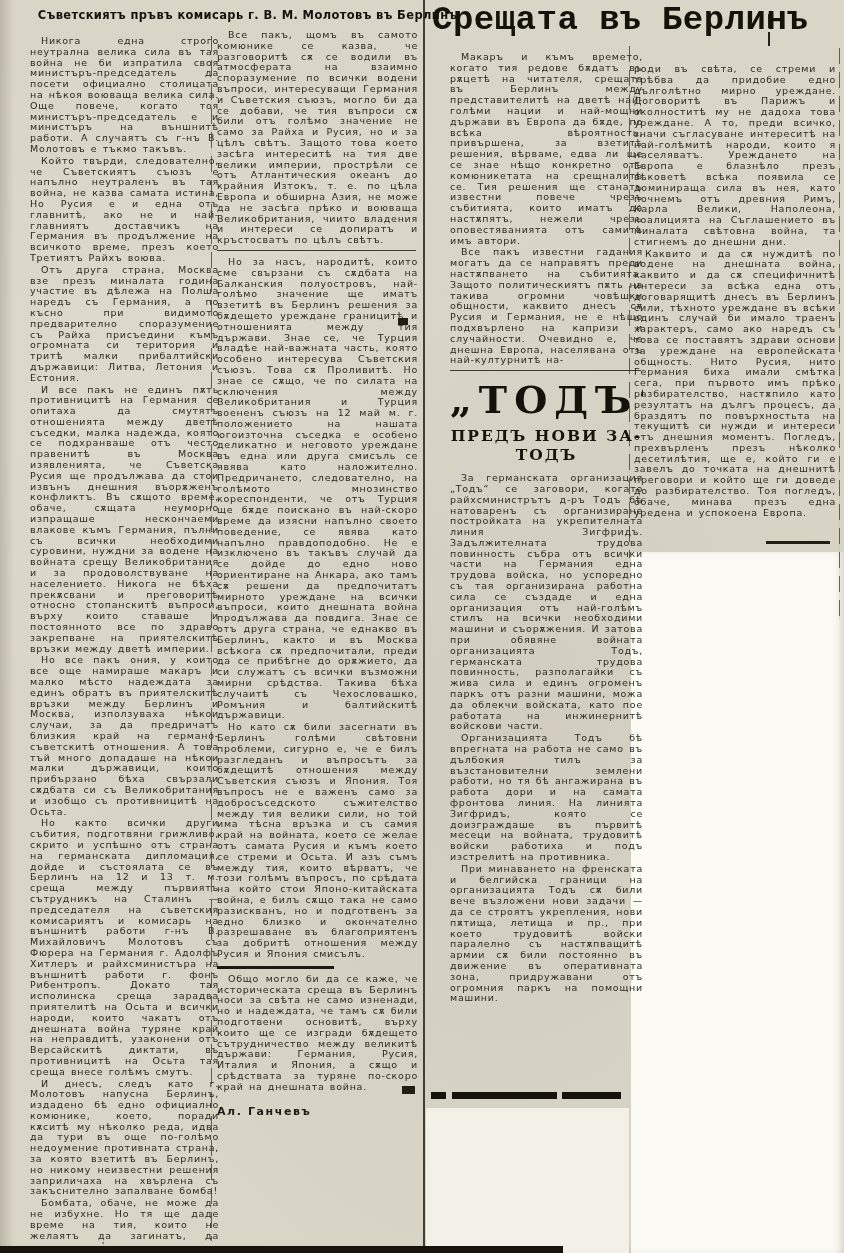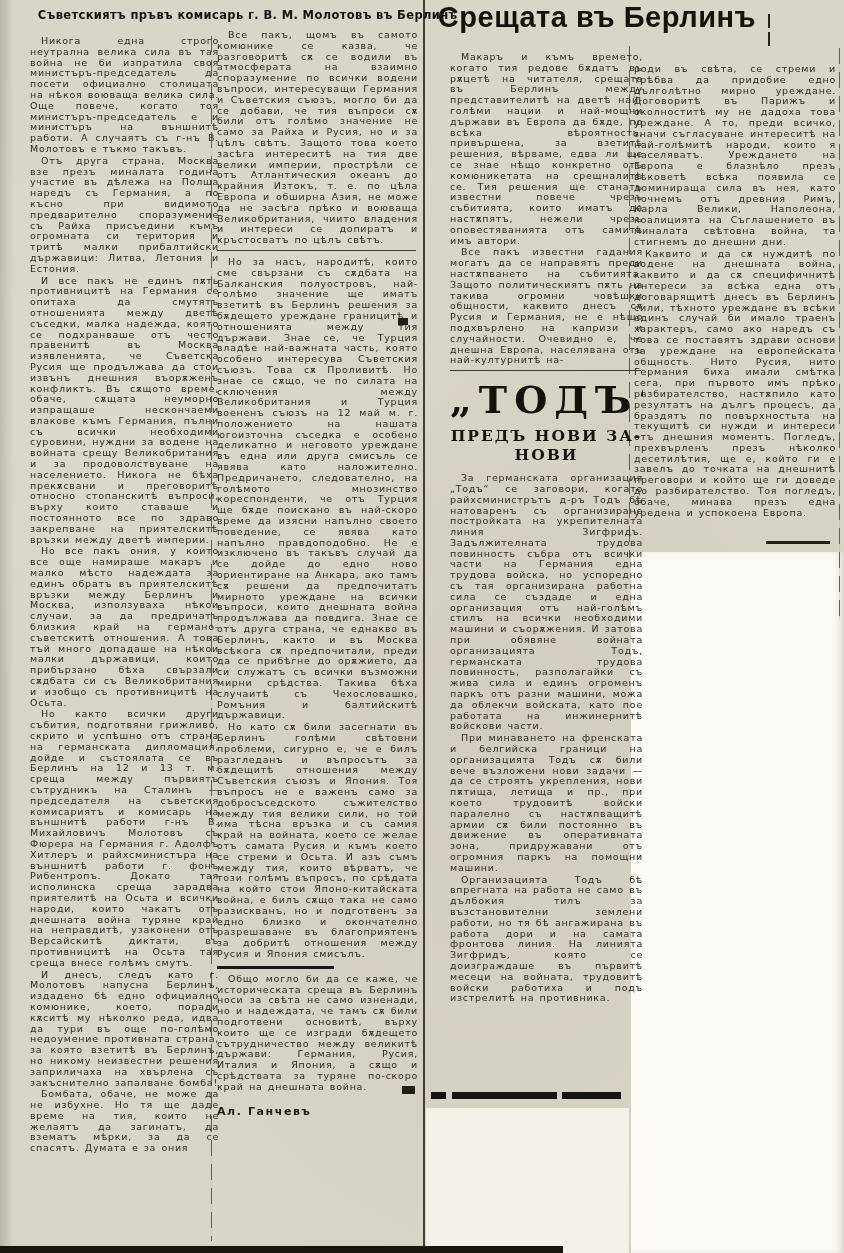--- a/index.html
+++ b/index.html
@@ -25,21 +25,21 @@
   .col4{left:634px; top:64px; width:202px; height:520px;}
   .para{margin:0 0 1px 0; font-size:9.5px; line-height:10.8px; letter-spacing:0.75px; word-spacing:1.5px;}
   .indent{text-indent:11px;}
   .headline-left{
     position:absolute; left:22px; top:7px; width:396px; text-align:center;
     font-weight:bold; font-size:12.5px; letter-spacing:0.4px; white-space:nowrap;
     transform:scaleX(.92); transform-origin:center; color:#16130e;
   }
   .headline-right{
     position:absolute; left:432px; top:1px; width:330px; text-align:center;
-    font-family:Liberation Sans, sans-serif; font-weight:bold; font-size:29px;
+    font-family:Liberation Mono, monospace; font-weight:bold; font-size:34px;
     letter-spacing:0.5px; white-space:nowrap; color:#15120c;
   }
   .tick{position:absolute; width:2px; background:#26221a;}
   .thin-rule{height:1px; background:#403a2f; margin:4px 2px 6px 0;}
   .thick-rule{height:3px; background:#1c1912; width:58%; margin:6px 0 5px 0;}
   .tod-title{
     text-align:left; font-family:"DejaVu Serif", serif; font-weight:bold;
     font-size:38px; letter-spacing:7px; color:#15120c; margin:6px 0 4px 0; text-indent:0;
   }
   .tod-subtitle{
@@ -67,20 +67,21 @@
   <div class="vrule vrule-strong" style="left:423px; top:0px; height:1246px;"></div>
   <div class="vrule vrule-dashed" style="left:629px; top:46px; height:512px;"></div>
   <div class="vrule vrule-dashed" style="left:839px; top:48px; height:572px;"></div>
   <div class="tick" style="left:768px; top:14px; height:14px;"></div>
   <div class="tick" style="left:768px; top:32px; height:14px;"></div>
 
   <div class="headline-left">Съветскиятъ пръвъ комисарь г. В. М. Молотовъ въ Берлинъ</div>
 
   <div class="col col1">
       <p class="para indent">Никога една строго неутрална велика сила въ тая война не би изпратила своя министъръ-председатель да посети официално столицата на нѣкоя воюваща велика сила. Още повече, когато тоя министъръ-председатель е и министъръ на външнитѣ работи. А случаятъ съ г-нъ В. Молотовъ е тъкмо такъвъ.</p>
+      <p class="para indent">Който твърди, следователно, че Съветскиятъ съюзъ е напълно неутраленъ въ тая война, не казва самата истина, Но Русия е и една отъ главнитѣ, ако не и най-главниятъ доставчикъ на Германия въ продължение на всичкото време, презъ което Третиятъ Райхъ воюва.</p>
       <p class="para indent">Отъ друга страна, Москва взе презъ миналата година участие въ дѣлежа на Полша наредъ съ Германия, а по късно при видимото предварително споразумение съ Райха присъедини къмъ огромната си територия и тритѣ малки прибалтийски държавици: Литва, Летония и Естония.</p>
       <p class="para indent">И все пакъ не единъ пѫть противницитѣ на Германия се опитаха да смутятъ отношенията между дветѣ съседки, малка надежда, която се подхранваше отъ често правенитѣ въ Москва изявленията, че Съветска Русия ще продължава да стои извънъ днешния въорѫженъ конфликтъ. Въ сѫщото време, обаче, сѫщата неуморно изпращаше нескончаеми влакове къмъ Германия, пълни съ всички необходими суровини, нуждни за водене на войната срещу Великобритания и за продоволствуване на населението. Никога не бѣха прекѫсвани и преговоритѣ относно стопанскитѣ въпроси, върху които ставаше и постоянното все по здраво закрепване на приятелскитѣ връзки между дветѣ империи.</p>
       <p class="para indent">Но все пакъ ония, у които все още намираше макаръ и малко мѣсто надеждата за единъ обратъ въ приятелскитѣ връзки между Берлинъ и Москва, използуваха нѣкои случаи, за да предричатъ близкия край на германо-съветскитѣ отношения. А това тъй много допадаше на нѣкои малки държавици, които прибързано бѣха свързали сѫдбата си съ Великобритания и изобщо съ противницитѣ на Осьта.</p>
       <p class="para indent">Но както всички други събития, подготвяни грижливо, скрито и успѣшно отъ страна на германската дипломация, дойде и състоялата се въ Берлинъ на 12 и 13 т. м. среща между първиятъ сътрудникъ на Сталинъ — председателя на съветския комисариятъ и комисарь на външнитѣ работи г-нъ В. Михайловичъ Молотовъ съ Фюрера на Германия г. Адолфъ Хитлеръ и райхсминистъра на външнитѣ работи г. фонъ Рибентропъ. Докато тая исполинска среща зарадва приятелитѣ на Осьта и всички народи, които чакатъ отъ днешната война туряне край на неправдитѣ, узаконени отъ Версайскитѣ диктати, въ противницитѣ на Осьта тая среща внесе голѣмъ смутъ.</p>
       <p class="para indent">И днесъ, следъ като г. Молотовъ напусна Берлинъ, издадено бѣ едно официално комюнике, което, поради кѫситѣ му нѣколко реда, идва да тури въ още по-голѣмо недоумение противната страна, за която взетитѣ въ Берлинъ, но никому неизвестни решения заприличаха на хвърлена съ закъснително запалване бомба!</p>
       <p class="para indent">Бомбата, обаче, не може да не избухне. Но тя ще даде време на тия, които не желаятъ да загинатъ, да взематъ мѣрки, за да се спасятъ. Думата е за ония</p>
     </div>
 
   <div class="col col2">
     <p class="para indent">Все пакъ, щомъ въ самото комюнике се казва, че разговоритѣ сѫ се водили въ атмосферата на взаимно споразумение по всички водени въпроси, интересуващи Германия и Съветския съюзъ, могло би да се добави, че тия въпроси сѫ били отъ голѣмо значение не само за Райха и Русия, но и за цѣлъ свѣтъ. Защото това което засѣга интереситѣ на тия две велики империи, прострѣли се отъ Атлантическия океанъ до крайния Изтокъ, т. е. по цѣла Европа и обширна Азия, не може да не засѣга прѣко и воюваща Великобритания, чиито владения и интереси се допиратъ и кръстосватъ по цѣлъ свѣтъ.</p>
@@ -96,26 +97,26 @@
 
   <div class="col col3">
     <div>
         <p class="para indent">Макаръ и къмъ времето, когато тия редове бѫдатъ въ рѫцетѣ на читателя, срещата въ Берлинъ между представителитѣ на дветѣ най-голѣми нации и най-мощни държави въ Европа да бѫде, по всѣка вѣроятность, привършена, за взетитѣ решения, вѣрваме, едва ли ще се знае нѣщо конкретно отъ комюникетата на срещналитѣ се. Тия решения ще станатъ известни повече чрезъ събитията, които иматъ да настѫпятъ, нежели чрезъ оповестяванията отъ самитѣ имъ автори.</p>
         <p class="para indent">Все пакъ известни гадания могатъ да се направятъ преди настѫпването на събитията. Защото политическиятъ пѫть на такива огромни човѣшки общности, каквито днесъ сѫ Русия и Германия, не е нѣщо подхвърлено на капризи и случайности. Очевидно е, че днешна Европа, населявана отъ най-културнитѣ на-</p>
       </div>
     <div class="thin-rule"></div>
     <div class="tod-title">„ТОДЪ“</div>
     <div class="tod-subtitle">
       <div>ПРЕДЪ НОВИ ЗА-</div>
-      <div>НОВИ</div>
+      <div>ТОДЪ</div>
     </div>
     <div>
         <p class="para indent">За германската организация „Тодъ“ се заговори, когато райхсминистрътъ д-ръ Тодъ бѣ натоваренъ съ организиране постройката на укрепителната линия Зигфридъ. Задължителната трудова повинность събра отъ всички части на Германия една трудова войска, но успоредно съ тая организирана работна сила се създаде и една организация отъ най-голѣмъ стилъ на всички необходими машини и съорѫжения. И затова при обявяне войната организацията Тодъ, германската трудова повинность, разполагайки съ жива сила и единъ огроменъ паркъ отъ разни машини, можа да облекчи войската, като пое работата на инжинернитѣ войскови части.</p>
+        <p class="para indent">Организацията Тодъ бѣ впрегната на работа не само въ дълбокия тилъ за възстановителни землени работи, но тя бѣ ангажирана въ работа дори и на самата фронтова линия. На линията Зигфридъ, която се доизграждаше въ първитѣ месеци на войната, трудовитѣ войски работиха и подъ изстрелитѣ на противника.</p>
         <p class="para indent">При минаването на френската и белгийска граници на организацията Тодъ сѫ били вече възложени нови задачи — да се строятъ укрепления, нови пѫтища, летища и пр., при което трудовитѣ войски паралелно съ настѫпващитѣ армии сѫ били постоянно въ движение въ оперативната зона, придружавани отъ огромния паркъ на помощни машини.</p>
-        <p class="para indent">Организацията Тодъ бѣ впрегната на работа не само въ дълбокия тилъ за възстановителни землени работи, но тя бѣ ангажирана въ работа дори и на самата фронтова линия. На линията Зигфридъ, която се доизграждаше въ първитѣ месеци на войната, трудовитѣ войски работиха и подъ изстрелитѣ на противника.</p>
       </div>
   </div>
 
   <div class="col col4">
     <p class="para">роди въ свѣта, се стреми и трѣбва да придобие едно дълголѣтно мирно уреждане. Договоритѣ въ Парижъ и околноститѣ му не дадоха това уреждане. А то, преди всичко, значи съгласуване интереситѣ на най-голѣмитѣ народи, които я населяватъ. Уреждането на Европа е блазнѣло презъ вѣковетѣ всѣка появила се доминираща сила въ нея, като почнемъ отъ древния Римъ, Карла Велики, Наполеона, коалицията на Съглашението въ миналата свѣтовна война, та стигнемъ до днешни дни.</p>
     <p class="para indent">Каквито и да сѫ нуждитѣ по водене на днешната война, каквито и да сѫ специфичнитѣ интереси за всѣка една отъ договарящитѣ днесъ въ Берлинъ сили, тѣхното уреждане въ всѣки единъ случай би имало траенъ характеръ, само ако наредъ съ това се поставятъ здрави основи за уреждане на европейската общность. Нито Русия, нито Германия биха имали смѣтка сега, при първото имъ прѣко разбирателство, настѫпило като резултатъ на дългъ процесъ, да браздятъ по повърхностьта на текущитѣ си нужди и интереси отъ днешния моментъ. Погледъ, прехвърленъ презъ нѣколко десетилѣтия, ще е, който ги е завелъ до точката на днешнитѣ преговори и който ще ги доведе до разбирателство. Тоя погледъ, обаче, минава презъ една уредена и успокоена Европа.</p>
   </div>
   <div class="end-dash"></div>
 
   <div class="ink-square" style="left:398px; top:318px; width:10px; height:7px;"></div>

